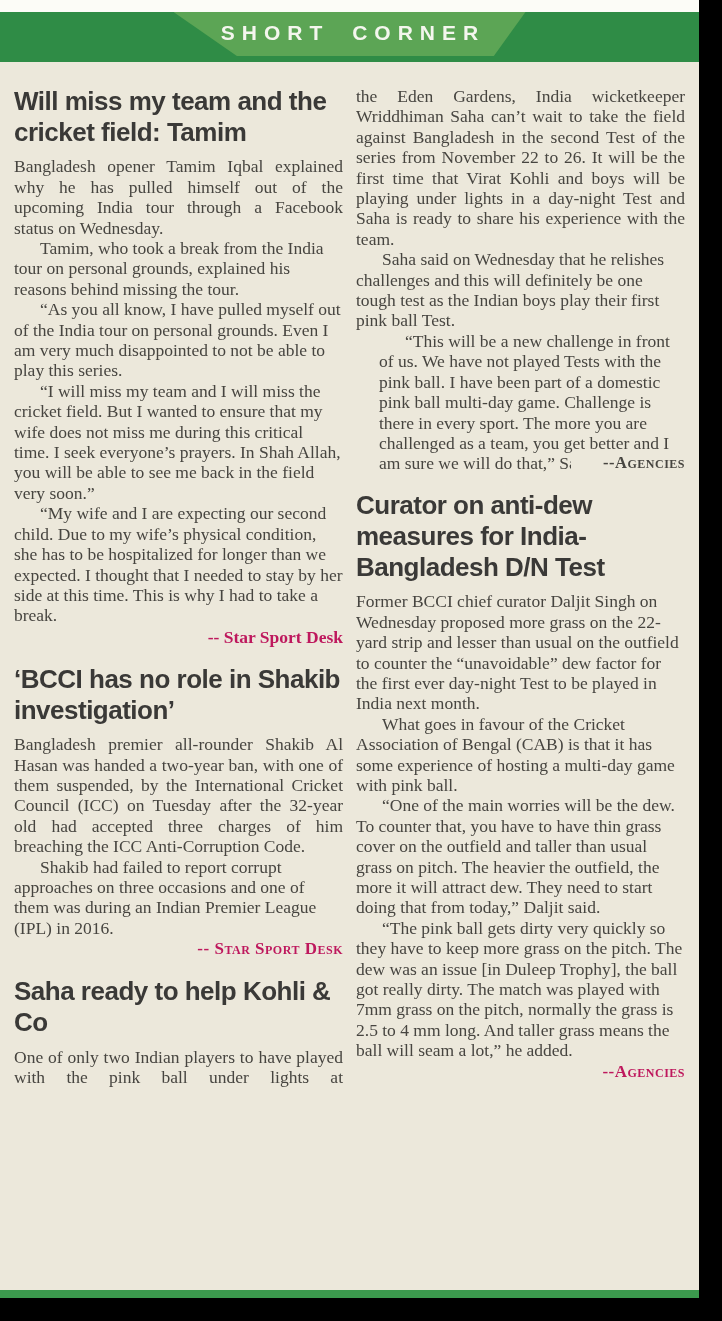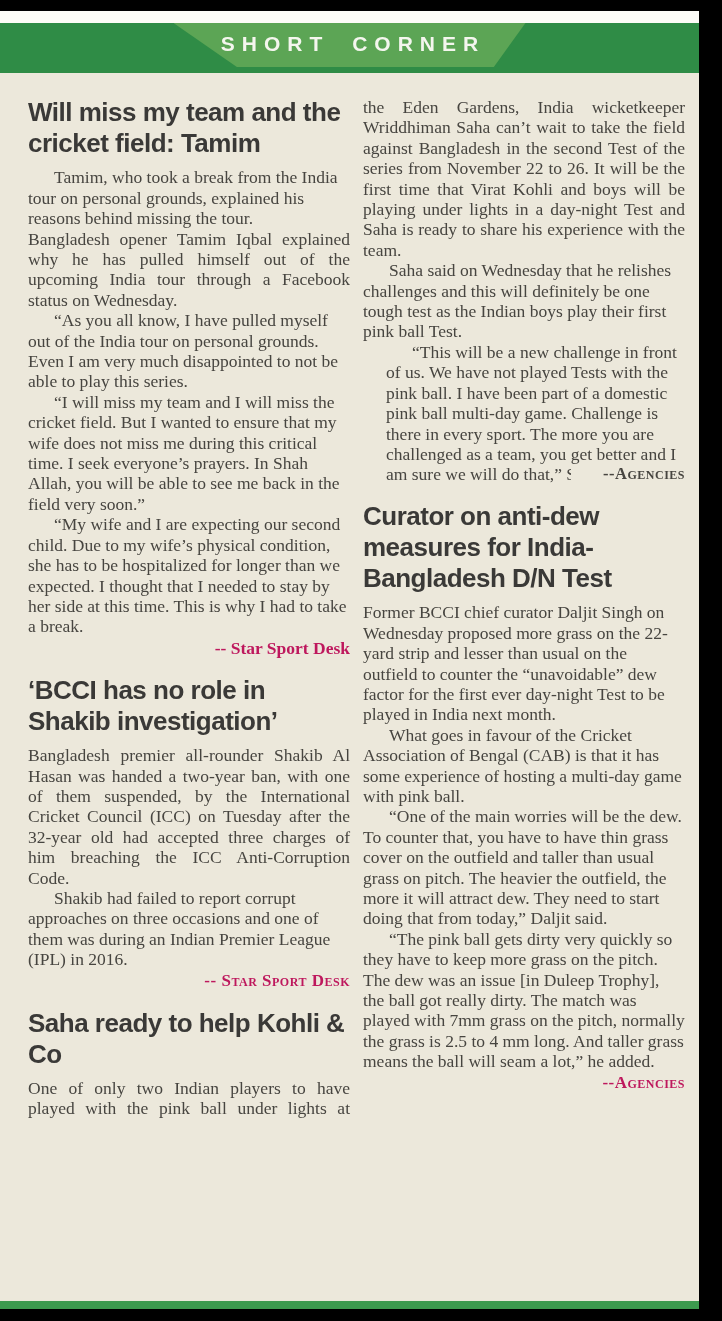--- a/index.html
+++ b/index.html
@@ -4,21 +4,21 @@
 <style>
   html, body { margin: 0; padding: 0; }
   body {
     width: 722px; height: 1321px;
     background: #000;
     position: relative;
     overflow: hidden;
     font-family: "Liberation Serif", serif;
   }
   .page {
-    position: absolute; left: 0; top: 11px;
+    position: absolute; left: 0; top: 0;
     width: 699px; height: 1298px;
     background: #ece8db;
     display: flex; flex-direction: column;
   }
   .top-white { height: 12px; background: #fcfcf7; flex: 0 0 auto; }
   .masthead-band {
     height: 50px; background: #2f8c46; flex: 0 0 auto;
     position: relative;
   }
   .masthead-trap {
@@ -31,21 +31,21 @@
     font-family: "Liberation Sans", sans-serif;
     font-weight: bold; font-size: 21px;
     letter-spacing: 7px; word-spacing: 10px;
     color: #f4f6ee;
     padding-left: 7px; 
     transform: translateY(-1px);
   }
   .content {
     flex: 1 1 auto;
     display: flex; gap: 13px;
-    padding: 24px 14px 0 28px;
+    padding: 24px 14px 0 14px;
     overflow: hidden;
   }
   .column { flex: 1 1 0; min-width: 0; }
   .headline {
     font-family: "Liberation Sans", sans-serif;
     font-weight: bold;
     font-size: 26px; line-height: 1.2;
     letter-spacing: -0.5px;
     color: #3a3937;
     margin: 16px 0 8px 0;
@@ -85,22 +85,22 @@
 <div class="page">
   <div class="top-white"></div>
   <div class="masthead-band">
     <div class="masthead-trap">
       <span class="masthead-title">SHORT CORNER</span>
     </div>
   </div>
   <div class="content">
     <div class="column">
         <h2 class="headline">Will miss my team and the cricket field: Tamim</h2>
+        <p class="para justify">Bangladesh opener Tamim Iqbal explained why he has pulled himself out of the upcoming India tour through a Facebook status on Wednesday.</p>
         <p class="para indent">Tamim, who took a break from the India tour on personal grounds, explained his reasons behind missing the tour.</p>
-        <p class="para justify">Bangladesh opener Tamim Iqbal explained why he has pulled himself out of the upcoming India tour through a Facebook status on Wednesday.</p>
         <p class="para indent">“As you all know, I have pulled myself out of the India tour on personal grounds. Even I am very much disappointed to not be able to play this series.</p>
         <p class="para indent">“I will miss my team and I will miss the cricket field. But I wanted to ensure that my wife does not miss me during this critical time. I seek everyone’s prayers. In Shah Allah, you will be able to see me back in the field very soon.”</p>
         <p class="para indent">“My wife and I are expecting our second child. Due to my wife’s physical condition, she has to be hospitalized for longer than we expected. I thought that I needed to stay by her side at this time. This is why I had to take a break.</p>
         <p class="byline">-- Star Sport Desk</p>
         <h2 class="headline">‘BCCI has no role in Shakib investigation’</h2>
         <p class="para justify">Bangladesh premier all-rounder Shakib Al Hasan was handed a two-year ban, with one of them suspended, by the International Cricket Council (ICC) on Tuesday after the 32-year old had accepted three charges of him breaching the ICC Anti-Corruption Code.</p>
         <p class="para indent">Shakib had failed to report corrupt approaches on three occasions and one of them was during an Indian Premier League (IPL) in 2016.</p>
         <p class="byline smallcaps">-- Star Sport Desk</p>
         <h2 class="headline">Saha ready to help Kohli &amp; Co</h2>
         <p class="para justify-all">One of only two Indian players to have played with the pink ball under lights at</p>

